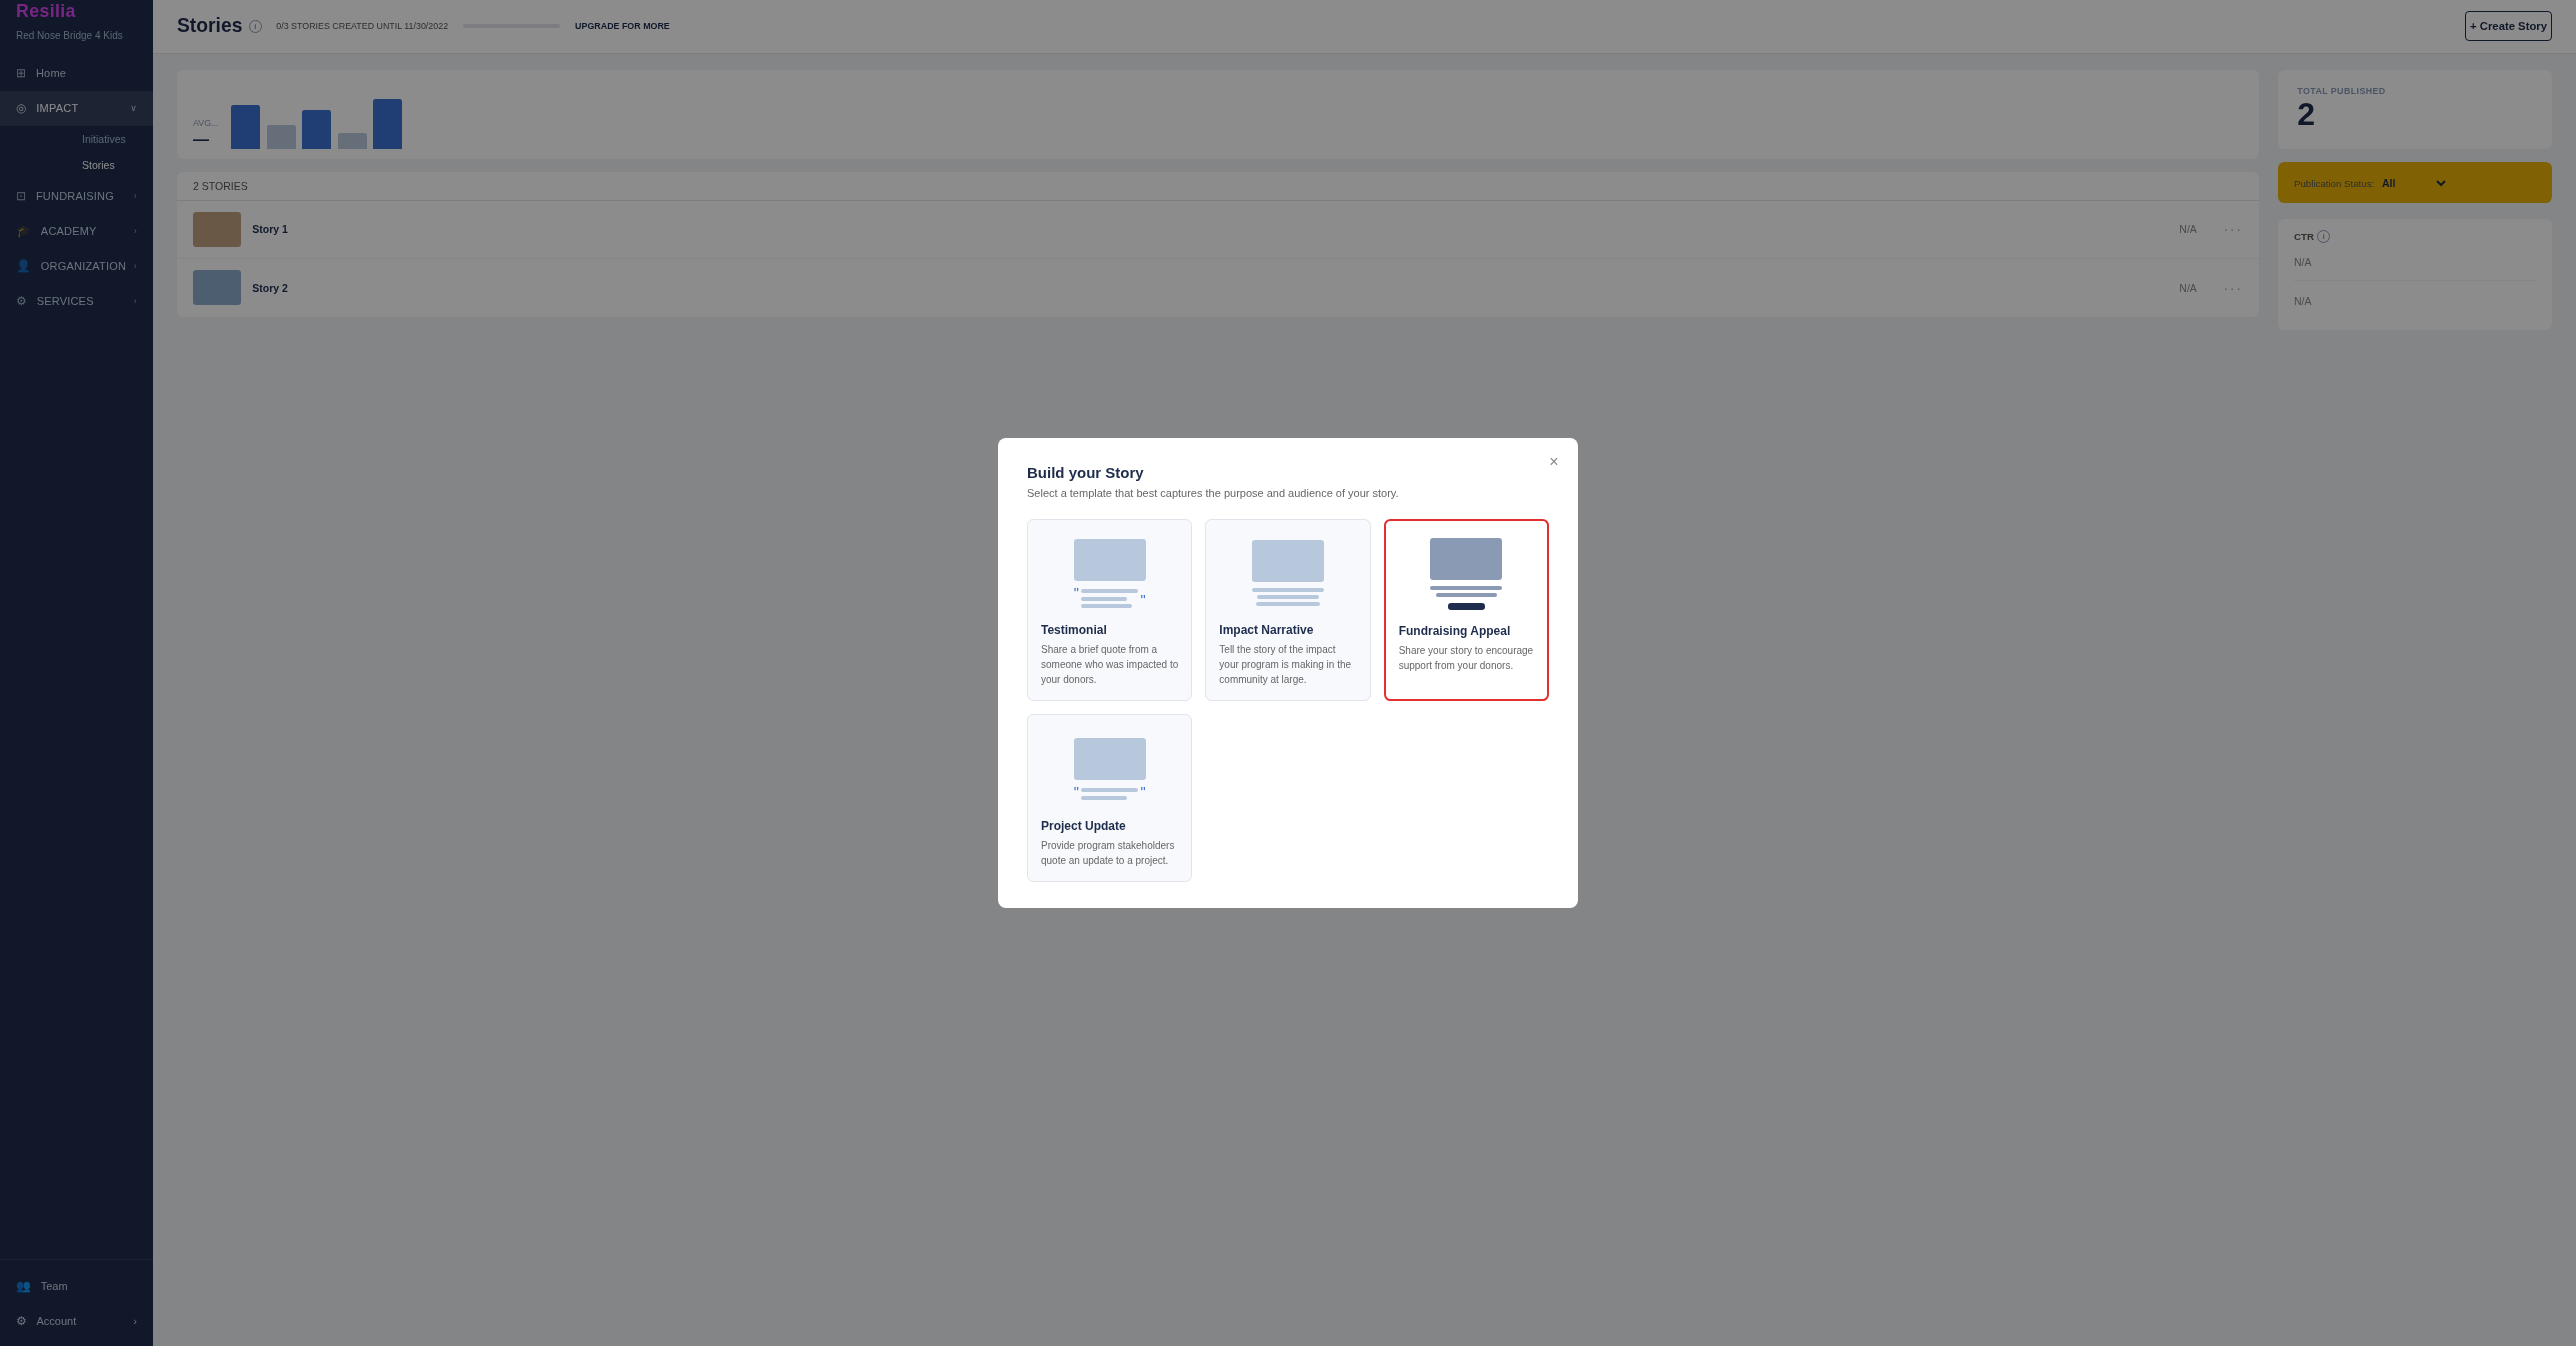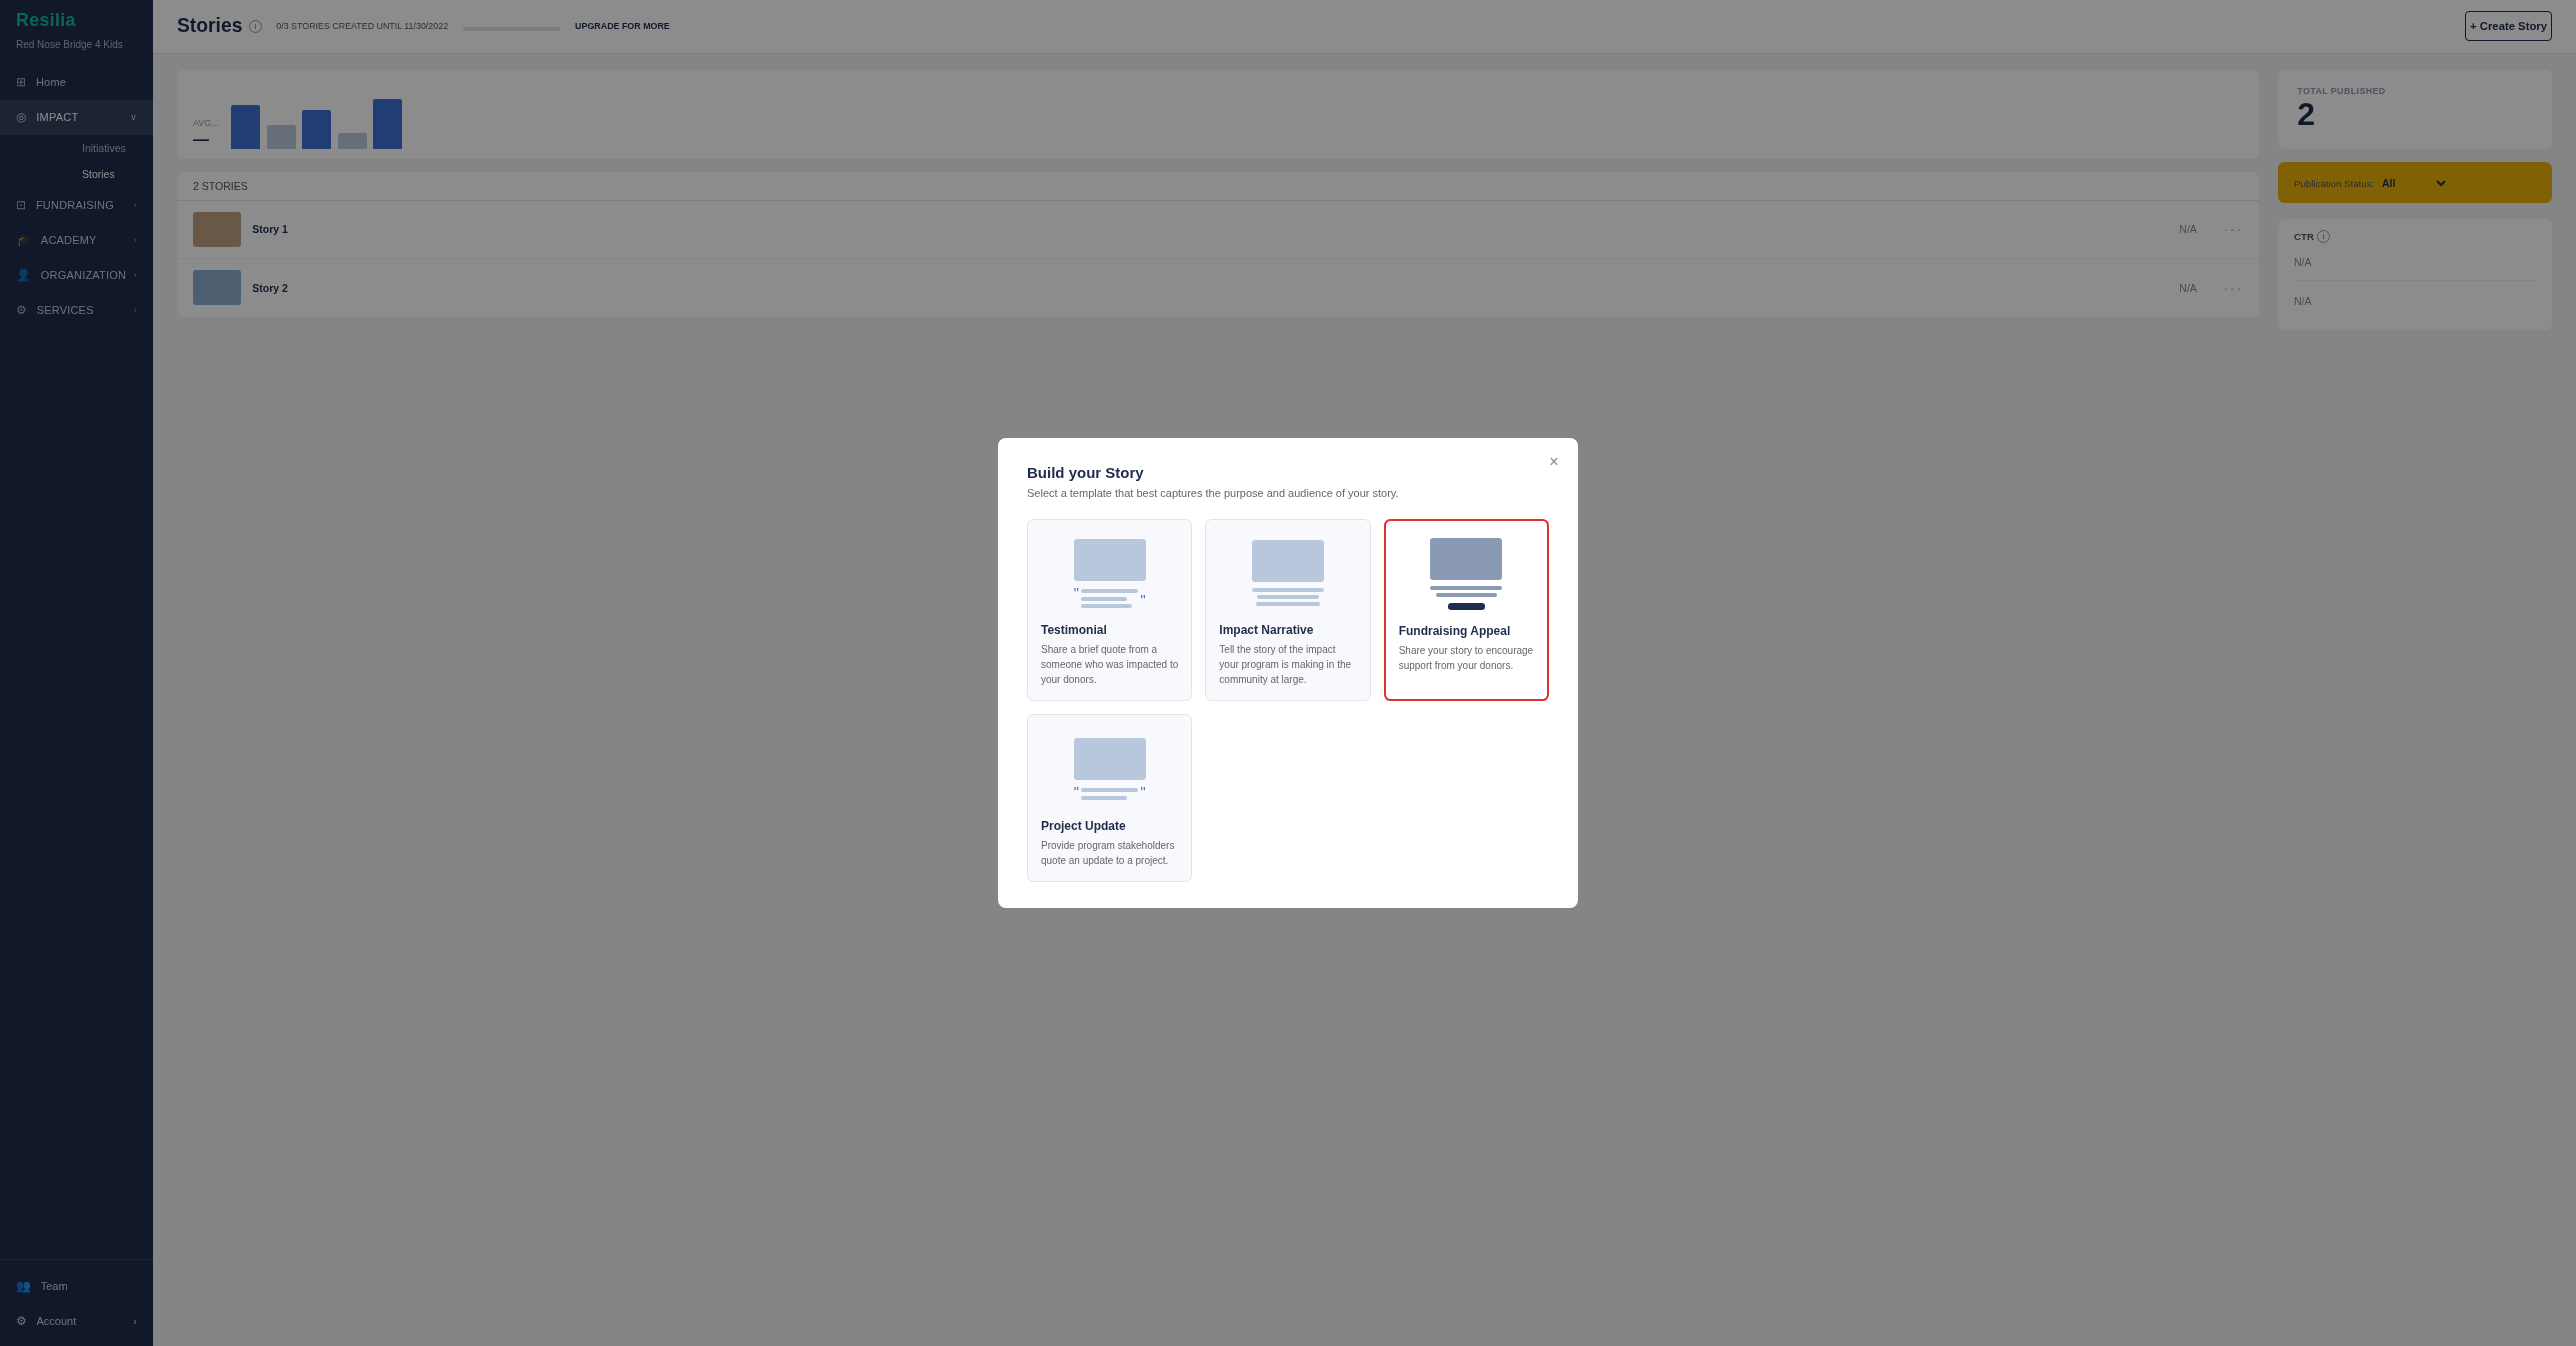--- a/index.html
+++ b/index.html
@@ -9,24 +9,24 @@
     .sidebar {
       width: 153px;
       min-width: 153px;
       background: #1e2d4d;
       display: flex;
       flex-direction: column;
       height: 100vh;
       color: #fff;
     }
     .sidebar-logo {
-      padding: 10px 16px 8px;
+      padding: 1px 16px 8px;
       font-size: 17.7px;
       font-weight: 700;
-      color: #14b8a6;
+      color: #d946ef;
       letter-spacing: 0.4px;
     }
     .sidebar-org {
       padding: 0 16px 14.5px;
       font-size: 10px;
       color: #a8b8d0;
     }
     .sidebar-nav { flex: 1; }
     .sidebar-item {
       display: flex;
@@ -95,21 +95,21 @@
     .topbar-info-icon {
       width: 13px; height: 13px;
       border-radius: 50%;
       border: 1.2px solid #8a9ab5;
       display: inline-flex; align-items: center; justify-content: center;
       font-size: 8px; color: #8a9ab5; cursor: pointer;
     }
     .topbar-badge {
       font-size: 8.9px;
       color: #555;
-      display: flex; align-items: flex-end; gap: 15px;
+      display: flex; align-items: center; gap: 15px;
     }
     .badge-bar {
       width: 97px; height: 4px; background: #e0e4ea; border-radius: 2.4px; overflow: hidden;
     }
     .badge-bar-fill { width: 0%; height: 100%; background: #3b6fd4; border-radius: 2.4px; }
     .upgrade-link { color: #1e2d4d; font-weight: 700; font-size: 8.9px; text-decoration: none; }
     .create-story-btn {
       margin-left: auto;
       padding: 8px 4px;
       border: 1.6px solid #1e2d4d;

